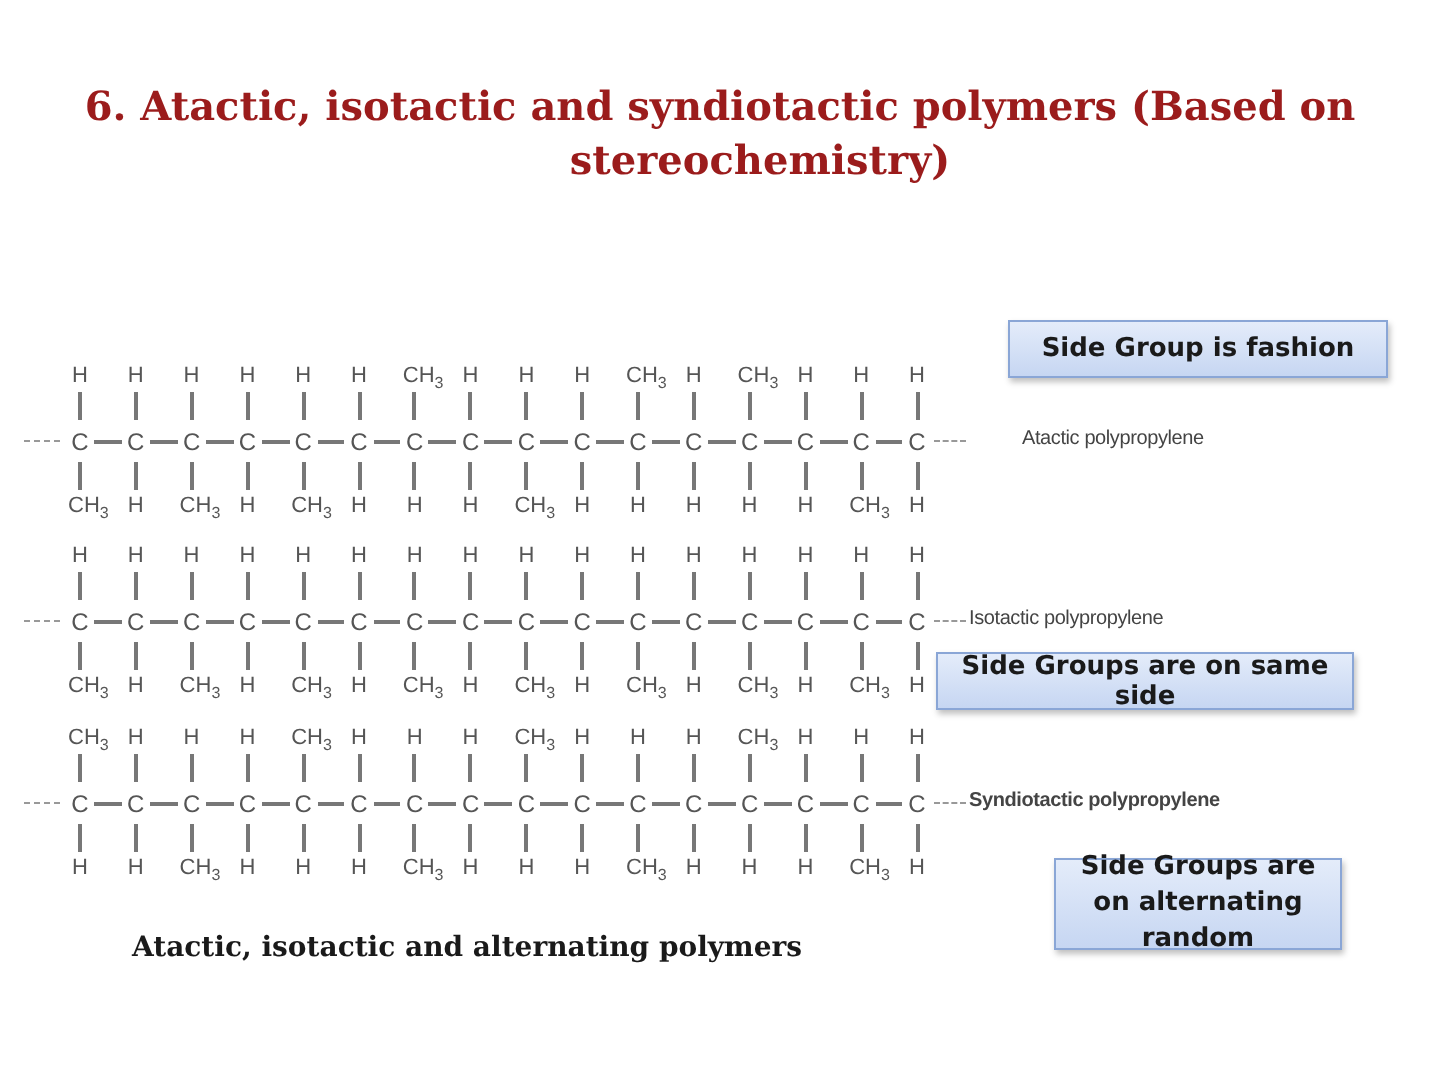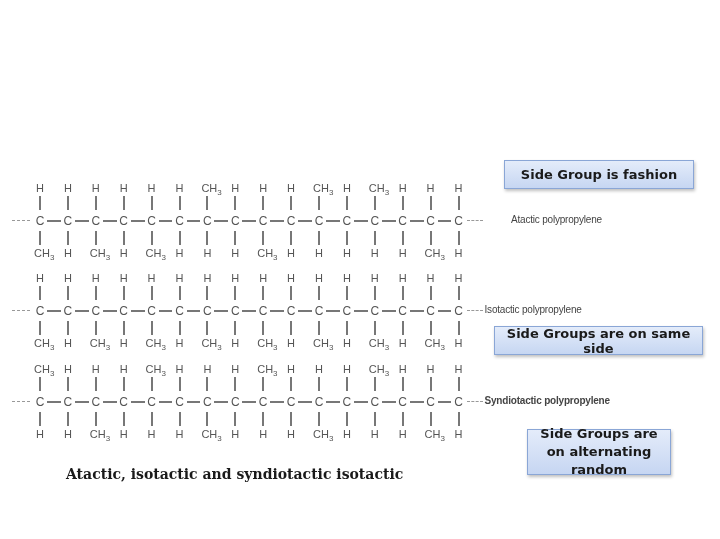--- a/index.html
+++ b/index.html
@@ -14,20 +14,22 @@
   .hb{position:absolute;height:2px;background:#777;top:39px;}
   .dots{position:absolute;height:1px;border-top:1px dashed #999;top:39px;}
   .chain-label{position:absolute;font-size:10px;color:#444;top:33px;white-space:nowrap;letter-spacing:-0.2px;}
   .box{position:absolute;border:1px solid #8aa6d6;background:linear-gradient(#e4ecfa,#c6d6f2);box-shadow:1px 2px 3px rgba(0,0,0,0.25);font-weight:bold;font-size:13px;color:#1a1a1a;text-align:center;display:flex;align-items:center;justify-content:center;font-family:"DejaVu Sans","Liberation Sans",sans-serif;}
   .caption{position:absolute;left:66px;top:466px;font-family:"DejaVu Serif","Liberation Serif",serif;font-weight:bold;font-size:14px;color:#1a1a1a;}
 </style>
 </head>
 <body>
 
 <div class="title">
+  <span class="l1">6. Atactic, isotactic and syndiotactic polymers (Based on</span>
+  <span class="l2">stereochemistry)</span>
 </div>
 
 <div class="chain" id="chain0" style="top:181px;">
     <div class="dots" style="left:12px;width:18px;"></div>
     <div class="dots" style="left:466.5px;width:16px;"></div>
     <div class="hb" style="left:47px;width:13.899999999999999px;"></div>
     <div class="c" style="left:34px;top:34px;">C</div>
     <div class="vb" style="left:39px;top:15px;height:14px;"></div>
     <div class="vb" style="left:39px;top:50px;height:14px;"></div>
     <div class="grp" style="left:36px;top:1px;">H</div>
@@ -320,20 +322,20 @@
     <div class="vb" style="left:457.5px;top:15px;height:14px;"></div>
     <div class="vb" style="left:457.5px;top:50px;height:14px;"></div>
     <div class="grp" style="left:454.5px;top:1px;">H</div>
     <div class="grp" style="left:454.5px;top:66px;">H</div>
     <div class="chain-label" style="left:484.5px;font-weight:bold;">Syndiotactic polypropylene</div>
   </div>
 
 <div class="box" style="left:504px;top:160px;width:188px;height:27px;">
   <span>Side Group is fashion</span>
 </div>
-<div class="box" style="left:494px;top:326px;width:207px;height:27px;">
+<div class="box" style="left:468px;top:326px;width:207px;height:27px;">
   <span>Side Groups are on same side</span>
 </div>
 <div class="box" style="left:527px;top:429px;width:144px;height:46px;line-height:18px;padding:0 6px;box-sizing:border-box;">
   <span>Side Groups are on alternating random</span>
 </div>
 
-<div class="caption">Atactic, isotactic and syndiotactic isotactic</div>
+<div class="caption">Atactic, isotactic and alternating polymers</div>
 
 </body></html>

